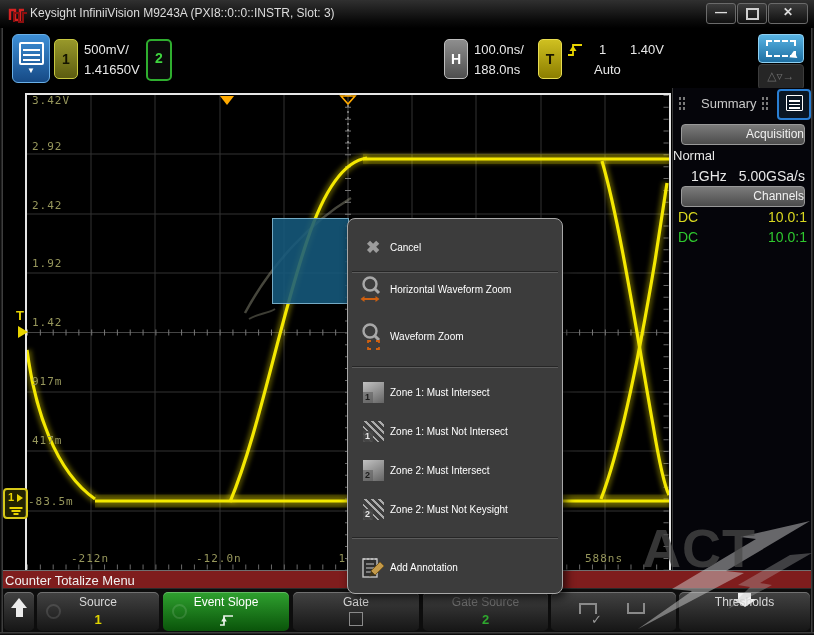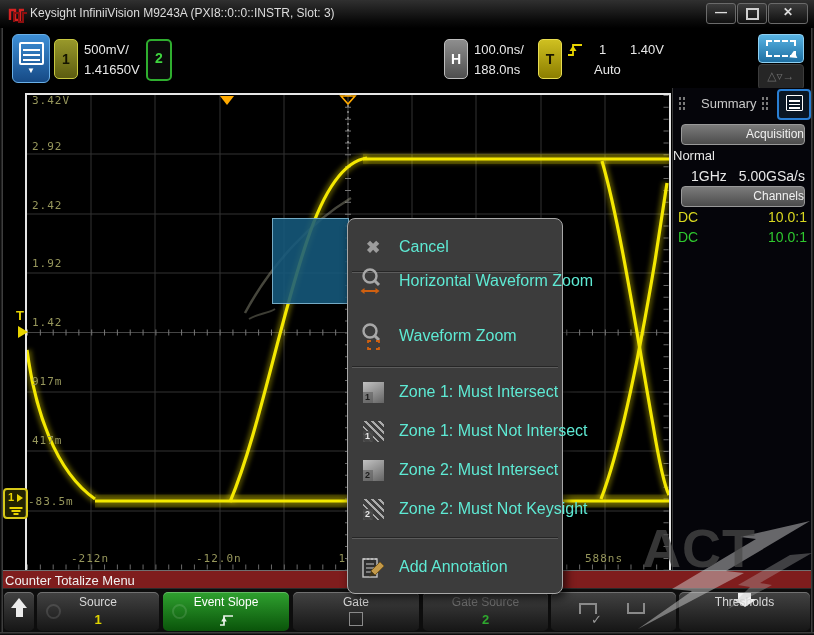--- a/index.html
+++ b/index.html
@@ -52,21 +52,21 @@
   
   .zone-rect{position:absolute;left:272px;top:218px;width:75px;height:84px;
     background:rgba(22,90,125,.88);border:1px solid rgba(150,200,225,.75);z-index:5;}
 
   
   .ctx-menu{position:absolute;left:347px;top:218px;width:214px;height:374px;z-index:20;
     background:#3c3c3c;border:1px solid #a8a8a8;border-radius:8px;
     box-shadow:3px 4px 10px rgba(0,0,0,.7);}
   .menu-item{position:absolute;left:8px;width:198px;height:36px;display:flex;align-items:center;cursor:default;}
   .menu-item .ic{width:34px;flex:0 0 34px;display:flex;justify-content:center;align-items:center;}
-  .menu-item .lbl{font-size:16px;color:#5eead4;white-space:nowrap;margin-left:9px;}
+  .menu-item .lbl{font-size:10px;color:#ffffff;white-space:nowrap;}
   .menu-sep{position:absolute;left:4px;width:206px;height:0;border-top:1px solid #262626;border-bottom:1px solid #5c5c5c;}
   .zone-sq{position:relative;width:21px;height:21px;background:linear-gradient(150deg,#c2c2c2,#646464);}
   .zone-sq.hatch{background:repeating-linear-gradient(45deg,#aaa 0 2px,#3c3c3c 2px 5px);}
   .zone-sq .dig{position:absolute;left:0;bottom:0;width:10px;height:11px;background:rgba(70,70,70,.9);
     color:#e8e8e8;font-size:9px;font-weight:bold;text-align:center;line-height:11px;}
   .zone-sq.solid .dig{background:rgba(90,90,90,.55);color:#1c1c1c;}
   .xicon{font-size:17px;color:#9c9c9c;font-weight:bold;}
 
   
   .side-panel{position:absolute;left:672px;top:88px;width:142px;height:482px;background:#05050a;
@@ -256,21 +256,21 @@
 
   <div class="ctx-menu">
     <div class="menu-item" style="top:10px;">
       <span class="ic">
           <span class="xicon">✖</span>
         </span>
       <span class="lbl">Cancel</span>
     </div>
     <div class="menu-sep" style="top:52px;"></div>
 
-    <div class="menu-item" style="top:44px;text-align:right;">
+    <div class="menu-item" style="top:52px;text-align:right;">
       <span class="ic">
         <svg width="26" height="28">
           <circle cx="10" cy="9" r="6.5" stroke="#a8a8a8" stroke-width="2.4" fill="none"></circle>
           <line x1="14.5" y1="13.5" x2="19" y2="18" stroke="#a8a8a8" stroke-width="3"></line>
           <line x1="4" y1="24" x2="16" y2="24" stroke="#d06010" stroke-width="2"></line>
           <polygon points="4.5,21 4.5,27 0.5,24" fill="#d06010"></polygon>
           <polygon points="15.5,21 15.5,27 19.5,24" fill="#d06010"></polygon>
         </svg>
       </span>
       <span class="lbl">Horizontal Waveform Zoom</span>

